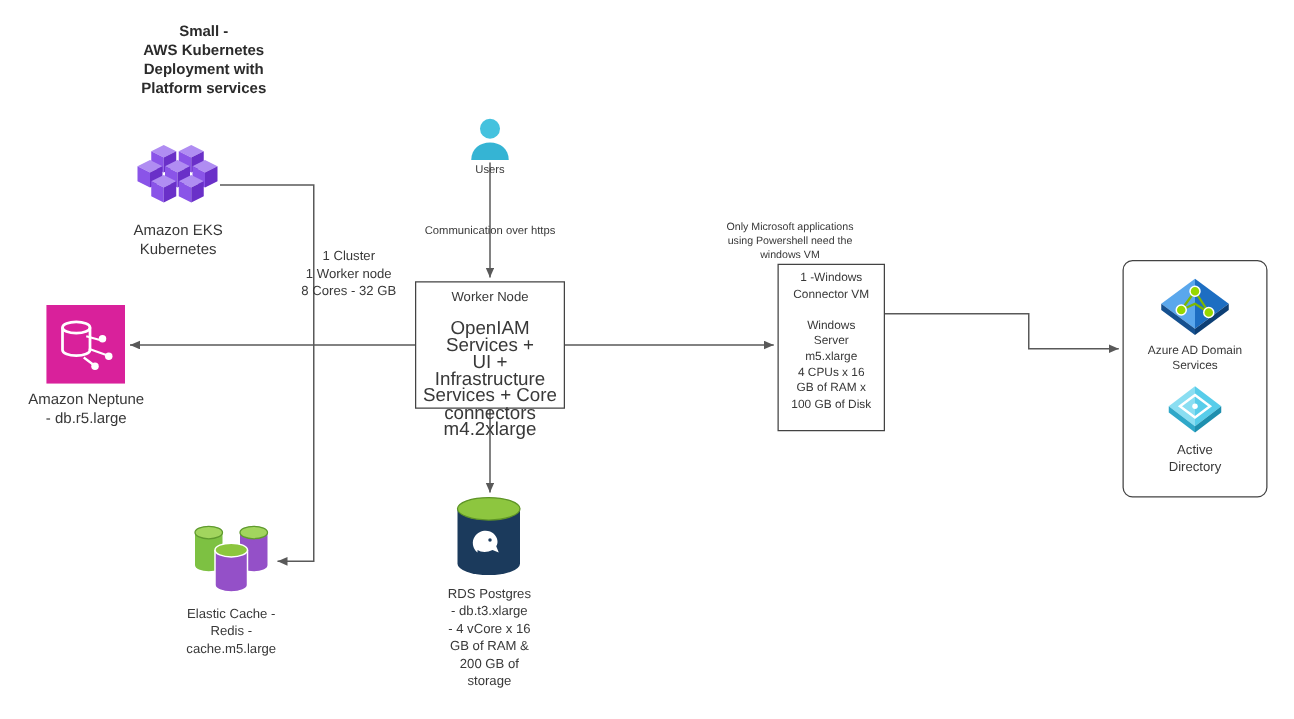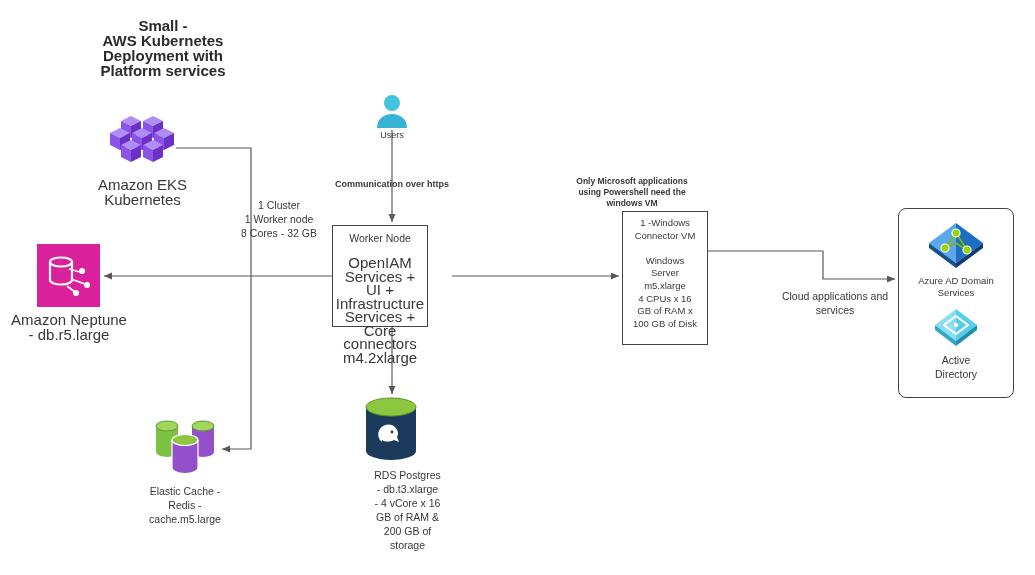--- a/index.html
+++ b/index.html
@@ -1,24 +1,24 @@
 <!DOCTYPE html>
 <html><head>
 <meta charset="utf-8">
 <style>
   html,body{margin:0;padding:0;background:#fff;}
   #canvas{position:relative;width:1035px;height:575px;background:#ffffff;
           font-family:"Liberation Sans",sans-serif;overflow:hidden;color:#383838;}
   #connectors{position:absolute;left:0;top:0;pointer-events:none;}
   .label{position:absolute;white-space:pre-line;text-align:center;color:#383838;
-         font-size:15px;line-height:15px;}
+         font-size:12px;line-height:15px;}
   .label.bold{font-weight:bold;color:#2b2b2b;}
   .label.tiny{font-size:9px;line-height:11px;}
   .label.small{font-size:10.5px;line-height:14px;}
-  .label.note{font-size:8.5px;line-height:11px;font-weight:bold;}
+  .label.note{font-size:8.5px;line-height:11px;font-weight:normal;}
   .box{position:absolute;background:#fff;border:1.4px solid #434343;
        text-align:center;box-sizing:border-box;}
   .box .bt{font-size:10.5px;margin-top:6px;white-space:pre-line;}
   .box .bb{font-size:15px;line-height:13.5px;margin-top:12px;white-space:pre-line;}
   .box.win{font-size:9.5px;line-height:12.6px;padding-top:5px;white-space:pre-line;}
   .box.round{border-radius:8px;display:flex;flex-direction:column;align-items:center;}
   .box.round .inlbl{position:static;margin-top:2px;}
   svg.icon{position:absolute;}
 </style>
 </head>
@@ -71,21 +71,21 @@
     <path d="M2 34 c0-9 7-14 15-14 s15 5 15 14 z" fill="#35b4d4"></path>
   </svg>
   <div class="label tiny" style="left:362px;top:130px;width:60px;">Users</div>
 
   <div class="label note" style="left:322px;top:179px;width:140px;font-size:9px;">Communication over https</div>
 
   <div class="label small" style="left:233px;top:198px;width:92px;text-align:center;">1 Cluster
 1 Worker node
 8 Cores - 32 GB</div>
 
-  <div class="box" style="left:332px;top:225px;width:96px;height:102px;">
+  <div class="box" style="left:332px;top:225px;width:120px;height:102px;">
     <div class="bt">Worker Node</div>
     <div class="bb">OpenIAM Services +
 UI + Infrastructure
 Services + Core
 connectors
 m4.2xlarge</div>
   </div>
 
   <svg class="icon" style="left:37px;top:244px;" width="63" height="63" viewBox="0 0 63 63">
     <rect x="0" y="0" width="63" height="63" fill="#d9219b"></rect>
@@ -106,22 +106,20 @@
   <div class="box win" style="left:622px;top:211px;width:86px;height:134px;">1 -Windows
 Connector VM
 
 Windows
 Server
 m5.xlarge
 4 CPUs x 16
 GB of RAM x
 100 GB of Disk</div>
 
-  <div class="label small" style="left:775px;top:289px;width:120px;">Cloud applications and
-services</div>
 
   <div class="box round" style="left:898px;top:208px;width:116px;height:190px;">
     <svg width="58" height="52" style="margin-top:12px;" viewBox="0 0 58 52">
       <polygon points="29,2 2,22 29,42" fill="#5aa7ec"></polygon>
       <polygon points="29,2 56,22 29,42" fill="#1d6ec2"></polygon>
       <polygon points="2,22 29,42 29,47 2,27" fill="#15508f"></polygon>
       <polygon points="56,22 29,42 29,47 56,27" fill="#0d3f75"></polygon>
       <path d="M29 12 L18 27 M29 12 L40 29 M18 27 L29 22 L40 29" stroke="#7db701" stroke-width="1.8" fill="none"></path>
       <circle cx="29" cy="12" r="4" fill="#97d700" stroke="#ffffff" stroke-width="1.2"></circle>
       <circle cx="18" cy="27" r="4" fill="#97d700" stroke="#ffffff" stroke-width="1.2"></circle>
@@ -152,20 +150,20 @@
   <div class="label small" style="left:130px;top:484px;width:110px;">Elastic Cache -
 Redis -
 cache.m5.large</div>
 
   <svg class="icon" style="left:364px;top:396px;" width="54" height="66" viewBox="0 0 54 66">
     <path d="M2 11 v44 a25 9 0 0 0 50 0 v-44 Z" fill="#1b3a5c"></path>
     <ellipse cx="27" cy="11" rx="25" ry="9" fill="#8dc63f" stroke="#5e9427" stroke-width="1"></ellipse>
     <path d="M18 46c-4-3-5-9-2-13 3-5 11-6 15-2 3 3 4 7 2 10l2 5-5-2c-4 2-9 2-12 0z" fill="#ffffff"></path>
     <circle cx="28" cy="36" r="1.4" fill="#1b3a5c"></circle>
   </svg>
-  <div class="label small" style="left:355px;top:468px;width:105px;">RDS  Postgres
+  <div class="label small" style="left:339px;top:468px;width:105px;">RDS  Postgres
 - db.t3.xlarge
 - 4 vCore x 16
 GB of RAM &amp;
 200 GB of
 storage</div>
 
 </div>
 
 </body></html>

